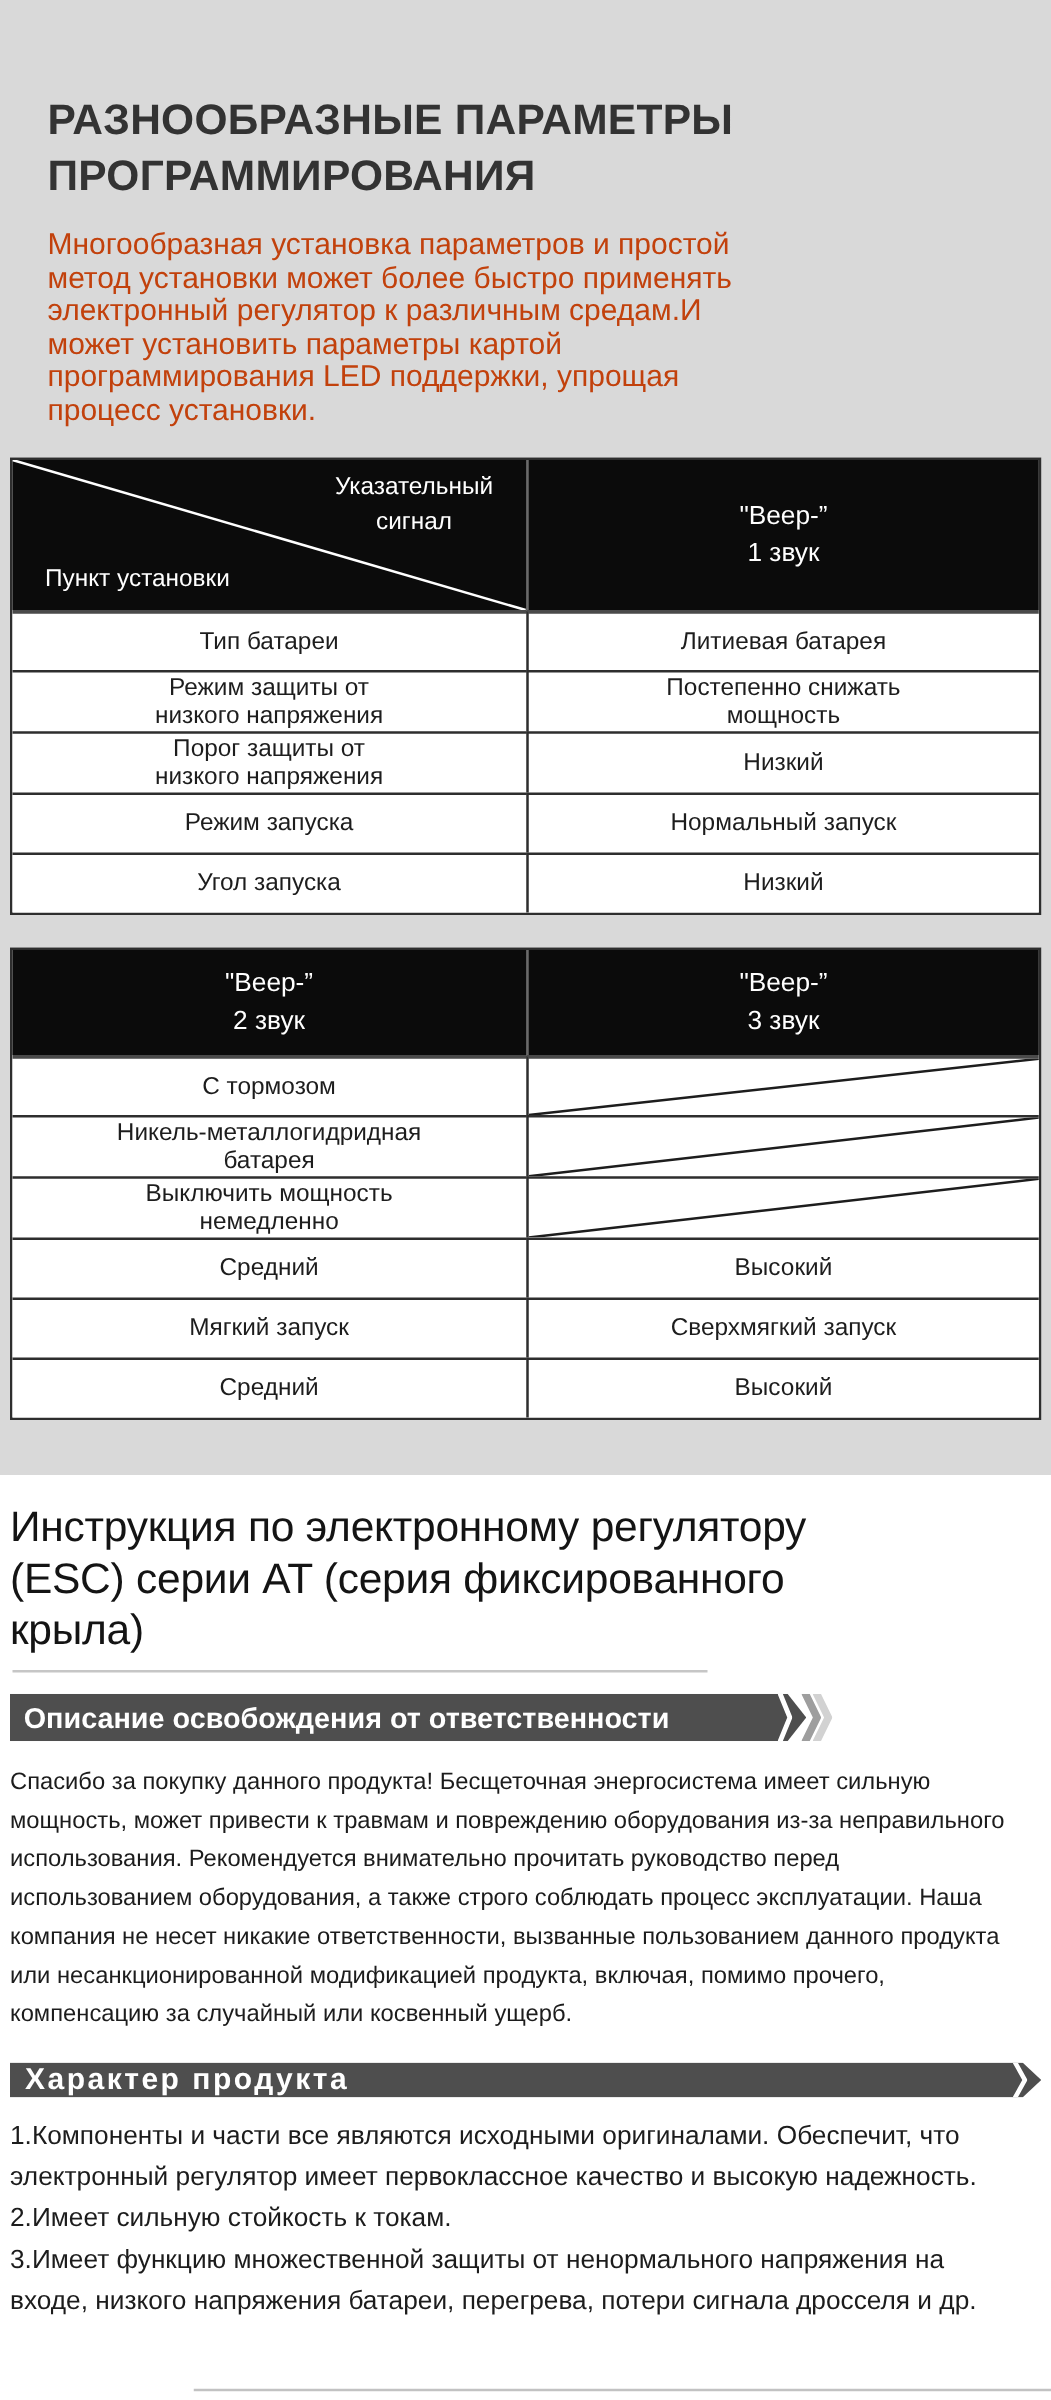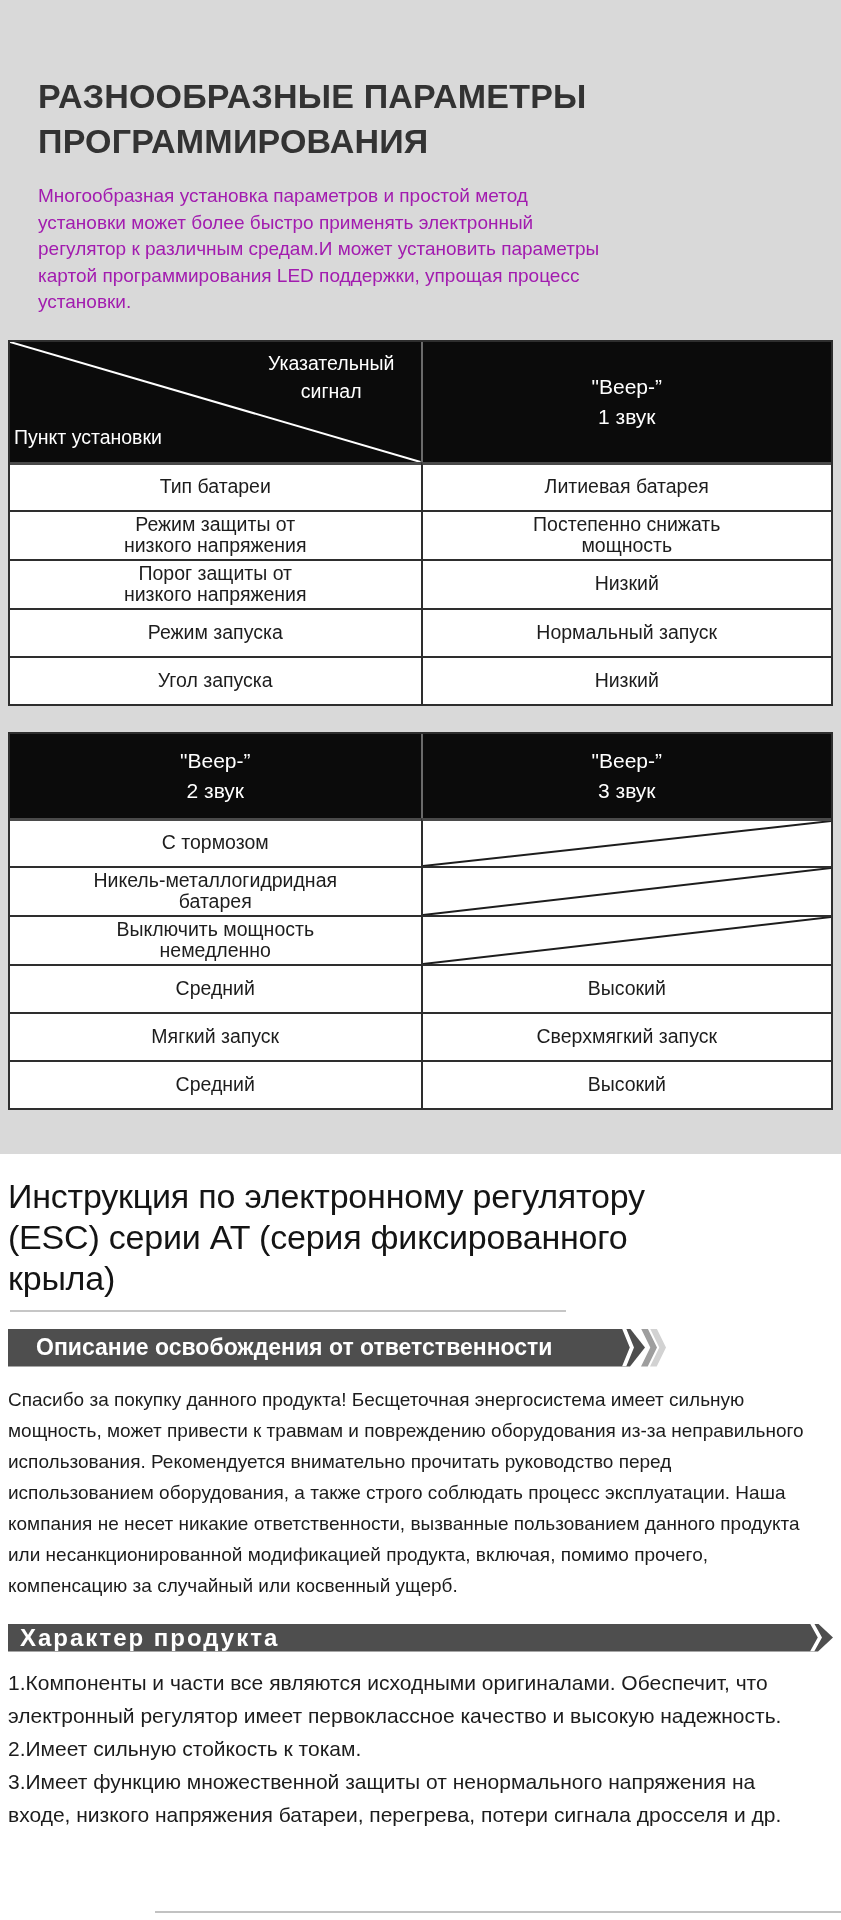--- a/index.html
+++ b/index.html
@@ -16,21 +16,21 @@
   .page{position:relative;width:841px;height:1920px;margin:0 auto;background:#fff;overflow:hidden;}
 
   
   .hero{background:var(--hero_bg);padding:74px 0 44px 0;}
   .hero-title{
     margin:0 40px 0 38px;max-width:600px;
     font-size:34px;line-height:45px;font-weight:700;color:#333;letter-spacing:.2px;
   }
   .hero-desc{
     margin:19px 40px 0 38px;max-width:575px;
-    font-size:19px;line-height:26.5px;color:#a21caf;
+    font-size:24px;line-height:26.5px;color:#c2410c;
   }
 
   
   .ptable{margin:24px 8px 0 8px;border:2px solid var(--table_border);background:#fff;}
   .ptable.second{margin-top:26px;}
   .trow{display:grid;grid-template-columns:1fr 1fr;}
   .trow + .trow .tcell{border-top:2px solid var(--table_border);}
   .tcell + .tcell{border-left:2px solid var(--table_border);}
   .tcell{
     min-height:48px;display:flex;flex-direction:column;align-items:center;justify-content:center;
@@ -42,21 +42,21 @@
     font-size:21px;line-height:30px;border-top:none;
   }
   .trow.thead + .trow .tcell{border-top:3px solid #4a4a4a;}
   .trow.thead .tcell + .tcell{border-left:2px solid #6a6a6a;}
   .corner-cell{display:block;padding:0;}
   .corner-line{position:absolute;inset:0;width:100%;height:100%;}
   .corner-top{
     position:absolute;top:7px;right:26px;text-align:center;
     font-size:19.5px;line-height:28px;white-space:pre-line;
   }
-  .corner-bottom{position:absolute;left:4px;bottom:10px;font-size:19.5px;}
+  .corner-bottom{position:absolute;left:26px;bottom:10px;font-size:19.5px;}
   .slash-svg{position:absolute;inset:0;width:100%;height:100%;display:block;}
 
   
   .manual{background:#fff;padding:22px 8px 0 8px;}
   .manual-title{
     font-size:34px;line-height:41px;font-weight:400;color:#141414;max-width:700px;letter-spacing:-.2px;
   }
   .title-divider{margin:11px 0 0 2px;width:556px;height:2px;background:#c6c6c6;border:none;}
 
   .banner{display:flex;align-items:stretch;margin-top:17px;}
@@ -70,21 +70,21 @@
     clip-path:polygon(0 0, 35% 0, 100% 50%, 35% 100%, 0 100%, 65% 50%);
   }
   .chev{
     width:16px;align-self:stretch;display:inline-block;
     clip-path:polygon(0 0, 42% 0, 100% 50%, 42% 100%, 0 100%, 58% 50%);
   }
   .chev.mid{background:var(--chevron_mid);margin-left:-4px;}
   .chev.light{background:var(--chevron_light);margin-left:-7px;}
 
   .banner.disclaimer{height:38px;}
-  .banner.disclaimer .banner-bar{min-width:637px;padding:0 70px 0 28px;font-size:23px;font-weight:600;}
+  .banner.disclaimer .banner-bar{min-width:637px;padding:0 70px 0 11px;font-size:23px;font-weight:600;}
   .banner.features{height:34px;margin-top:23px;flex-direction:column;}
   .banner.features .banner-bar{min-width:318px;padding:0 38px 0 12px;font-size:24px;font-weight:700;letter-spacing:2px;}
 
   .body-text{
     margin-top:17px;max-width:800px;
     font-size:19px;line-height:31px;color:#1c1c1c;
   }
   .feature-list{margin-top:8px;max-width:800px;}
   .feature-item{font-size:21px;line-height:33px;color:#1c1c1c;}
 

